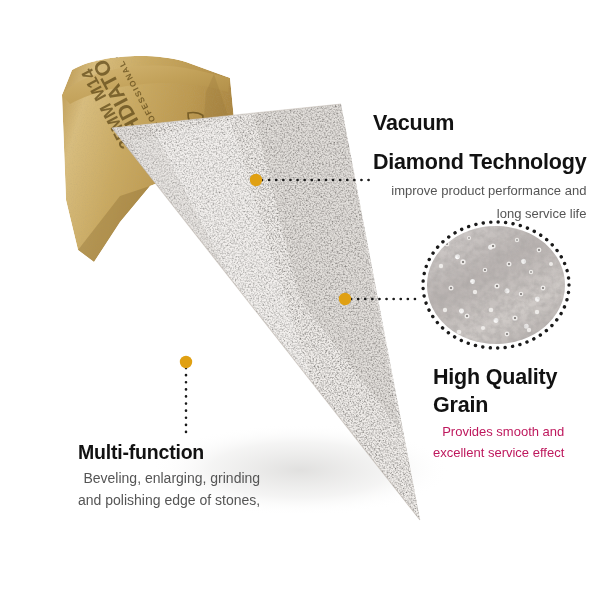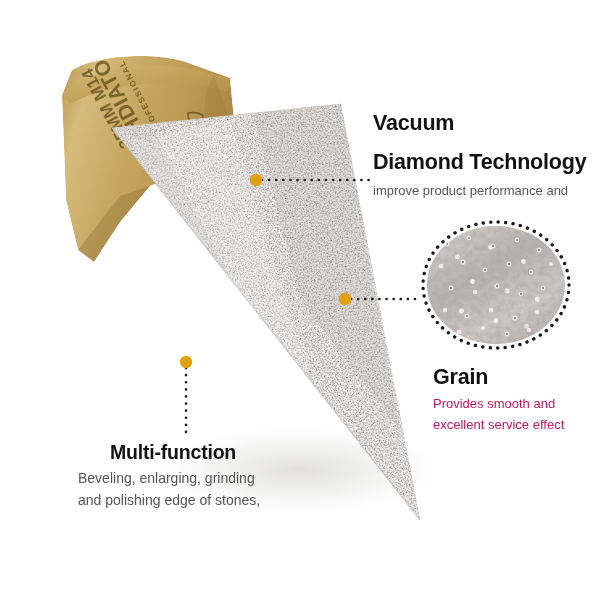--- a/index.html
+++ b/index.html
@@ -13,33 +13,33 @@
 
   svg.layer{position:absolute;left:0;top:0;width:600px;height:600px;}
 
   
   .block{position:absolute;}
   .heading{
     font-weight:700;color:#121212;letter-spacing:-0.2px;
     white-space:pre;
   }
   .body{
-    color:#4a4a4a;white-space:pre;
+    color:#4a4a4a;white-space:pre;text-align:right;
   }
 
   #blk-vacuum{left:373px;top:98px;}
   #blk-vacuum .heading{font-size:21.5px;line-height:27px;margin-top:12px;}
   #blk-vacuum .body{font-size:13px;line-height:17px;margin-top:6px;color:#555;}
 
   #blk-grain{left:433px;top:363px;}
   #blk-grain .heading{font-size:21.5px;line-height:28px;}
   #blk-grain .body{font-size:13px;line-height:17px;margin-top:4px;color:#be185d;}
 
   #blk-multi{left:78px;top:440px;}
-  #blk-multi .heading{font-size:19.5px;line-height:25px;margin-left:32px;}
+  #blk-multi .heading{font-size:19.5px;line-height:25px;}
   #blk-multi .body{font-size:14px;line-height:17px;margin-top:5px;color:#555;}
 
   
   #magnifier{
     position:absolute;left:427px;top:226px;width:138px;height:118px;
     border-radius:50%;
     background:
       radial-gradient(circle at 22% 26%, rgba(255,255,255,.95) 0 2px, rgba(0,0,0,0) 3px),
       radial-gradient(circle at 46% 18%, rgba(255,255,255,.9) 0 2px, rgba(0,0,0,0) 3px),
       radial-gradient(circle at 70% 30%, rgba(255,255,255,.9) 0 2px, rgba(0,0,0,0) 3px),
@@ -252,23 +252,25 @@
   <svg class="layer">
     <circle cx="256" cy="180" r="6.2" fill="#e0a012"></circle>
     <circle cx="345" cy="299" r="6.2" fill="#e0a012"></circle>
     <circle cx="186" cy="362" r="6.2" fill="#e0a012"></circle>
   </svg>
 
   <div class="block" id="blk-vacuum">
     <div class="heading">Vacuum</div>
     <div class="heading">Diamond Technology</div>
     <div class="body">improve product performance and</div>
+    <div class="body">long service life</div>
   </div>
 
   <div class="block" id="blk-grain">
+    <div class="heading">High Quality</div>
     <div class="heading">Grain</div>
     <div class="body">Provides smooth and</div>
     <div class="body">excellent service effect</div>
   </div>
 
   <div class="block" id="blk-multi">
     <div class="heading">Multi-function</div>
     <div class="body">Beveling, enlarging, grinding</div>
     <div class="body">and polishing edge of stones,</div>
   </div>

